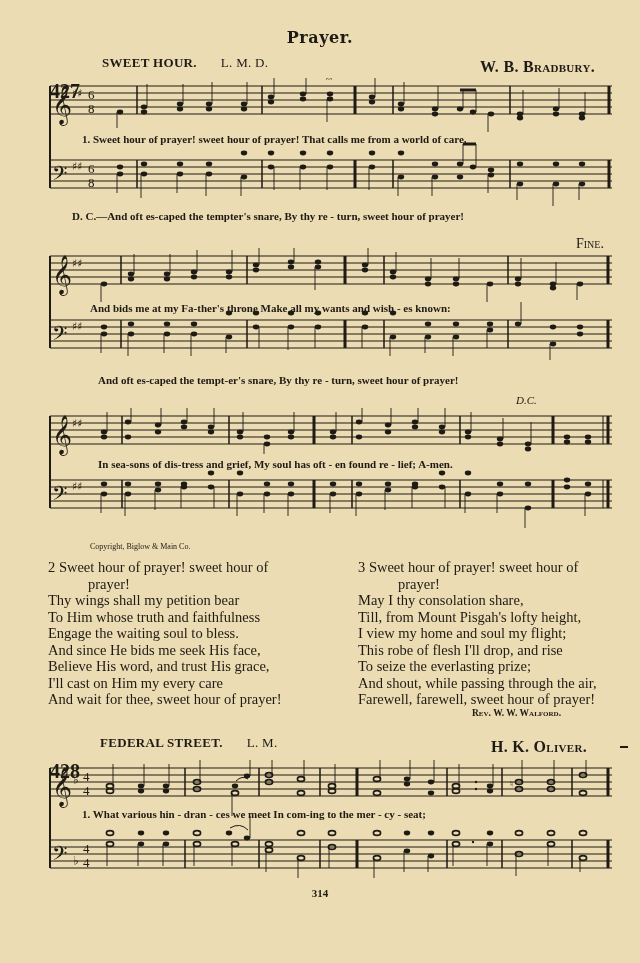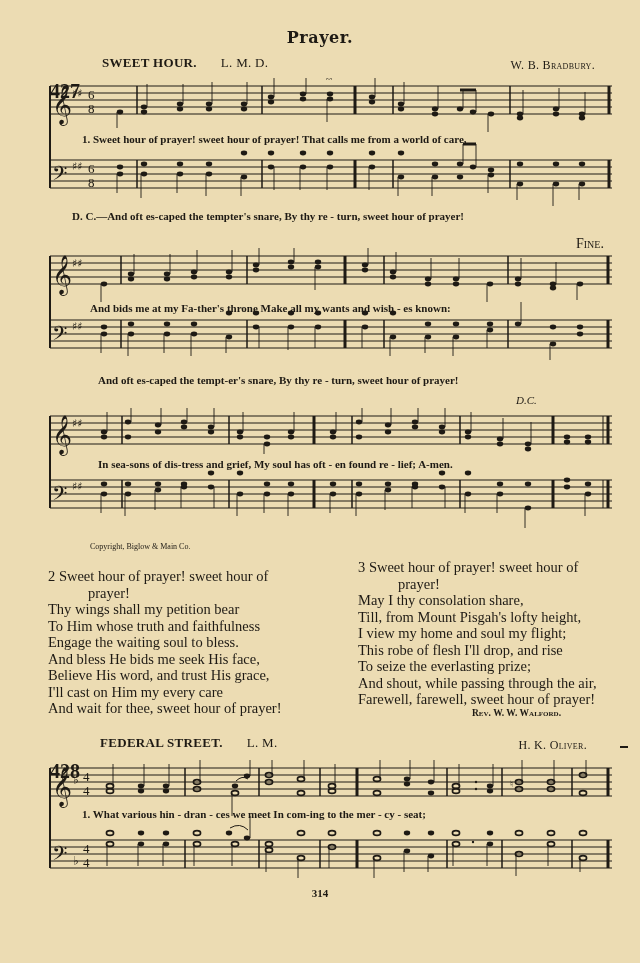--- a/index.html
+++ b/index.html
@@ -11,21 +11,21 @@
   }
   .abs { position: absolute; }
   .section-title {
     left: 0; width: 640px; top: 28px; text-align: center;
     font-family: "DejaVu Serif", serif; font-weight: bold; font-size: 16px; letter-spacing: 0.5px;
   }
   .hymn-head { left: 50px; width: 545px; height: 20px; font-family: "Liberation Serif", serif; }
   .hymn-num { position: absolute; left: 0; top: 0; font-weight: bold; font-size: 20px; margin-top: 28px; }
   .hymn-tune { position: absolute; left: 52px; top: 3px; font-size: 13px; font-weight: bold; letter-spacing: 0.3px; }
   .hymn-meter { font-weight: normal; margin-left: 24px; }
-  .hymn-composer { position: absolute; right: 0; top: 6px; font-size: 12px; font-variant: small-caps; letter-spacing: 0.3px; }
+  .hymn-composer { position: absolute; right: 0; top: 6px; font-size: 16px; font-variant: small-caps; letter-spacing: 0.3px; font-weight: bold; }
   .lyric { font-family: "Liberation Serif", serif; font-weight: bold; font-size: 11px; white-space: nowrap; }
   .mark { font-family: "Liberation Serif", serif; font-size: 14px; font-variant: small-caps; }
   .dc { font-family: "Liberation Serif", serif; font-style: italic; font-size: 11px; }
   .verse { font-family: "Liberation Serif", serif; font-size: 14.5px; line-height: 16.5px; }
   .verse .ln { white-space: nowrap; }
   .verse .indent { padding-left: 40px; }
   .copyright { font-family: "Liberation Serif", serif; font-size: 8px; }
   .author { font-family: "Liberation Serif", serif; font-size: 9.5px; font-variant: small-caps; font-weight: bold; }
   .page-num { left: 0; width: 640px; text-align: center; top: 887px; font-family: "Liberation Serif", serif; font-weight: bold; font-size: 11px; }
   svg.music { position: absolute; left: 0; }
@@ -465,27 +465,27 @@
       <line x1="497" y1="86" x2="497" y2="105"></line>
       <line x1="525" y1="100" x2="525" y2="120"></line>
       <line x1="585" y1="86" x2="585" y2="108"></line>
   </g>
   <text x="520" y="-1" font-size="11" fill="#1e1a14">𝄐</text>
 </svg>
 <div class="abs lyric" style="left:98px; top:458px;">In  sea-sons of  dis-tress and grief,  My soul has oft - en found  re - lief;  A-men.</div>
 
 <div class="abs copyright" style="left:64px; top:542px;margin-left:26px;">Copyright, Biglow &amp; Main Co.</div>
 
-<div class="abs verse" style="left:48px; top:559px; width:270px;margin-top:9px;">
+<div class="abs verse" style="left:48px; top:559px; width:270px;">
   <div class="ln">2 Sweet hour of prayer! sweet hour of</div>
   <div class="ln indent">prayer!</div>
   <div class="ln">Thy wings shall my petition bear</div>
   <div class="ln">To Him whose truth and faithfulness</div>
   <div class="ln">Engage the waiting soul to bless.</div>
-  <div class="ln">And bless He bids me seek His face,</div>
+  <div class="ln">And since He bids me seek His face,</div>
   <div class="ln">Believe His word, and trust His grace,</div>
   <div class="ln">I'll cast on Him my every care</div>
   <div class="ln">And wait for thee, sweet hour of prayer!</div>
 </div>
 <div class="abs verse" style="left:326px; top:559px; width:290px;margin-left:32px;">
   <div class="ln">3 Sweet hour of prayer! sweet hour of</div>
   <div class="ln indent">prayer!</div>
   <div class="ln">May I thy consolation share,</div>
   <div class="ln">Till, from Mount Pisgah's lofty height,</div>
   <div class="ln">I view my home and soul my flight;</div>

